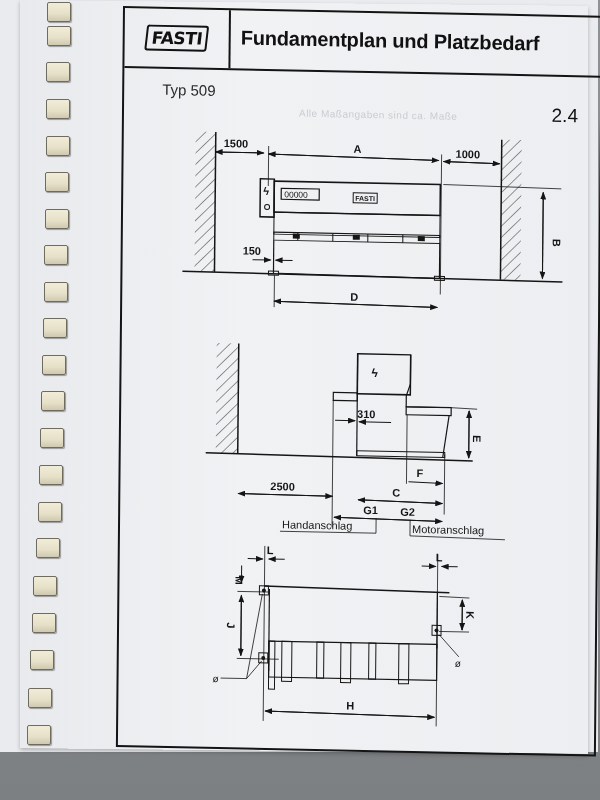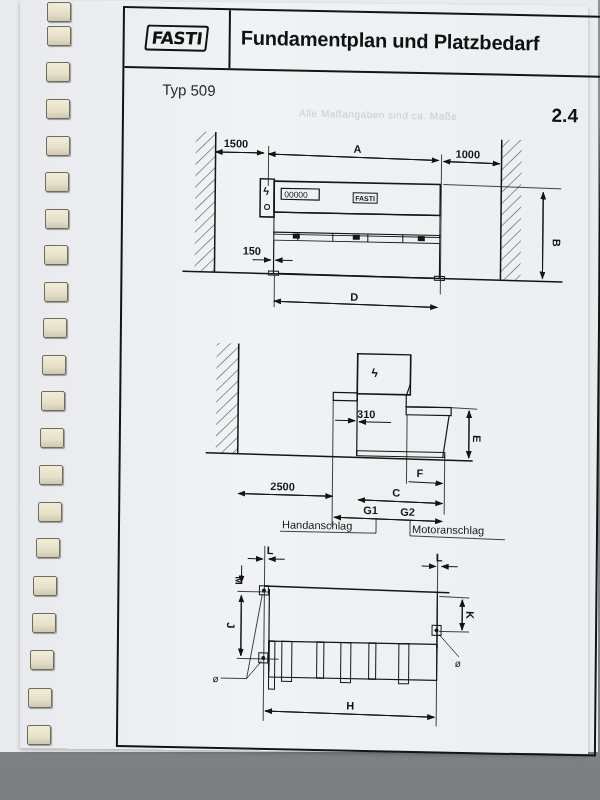--- a/index.html
+++ b/index.html
@@ -47,21 +47,21 @@
     transform: skewX(-6deg);
   }
   .title {
     position:absolute; left:116px; top:16px;
     font-weight:700; font-size:20px; color:#111; letter-spacing:-0.2px;
   }
   .typ {
     position:absolute; left:38px; top:72px; font-size:15px; color:#2a2a2a;
   }
   .section-no {
-    position:absolute; right:22px; top:88px; font-size:19px; font-weight:700; color:#111;text-align:right;
+    position:absolute; right:22px; top:88px; font-size:19px; font-weight:400; color:#111;text-align:right;
   }
   .ghost {
     position:absolute; left:175px; top:96px; font-size:10px; color:#c9ccd0; letter-spacing:0.5px;
   }
   svg.drawing { position:absolute; left:0; top:0; }
   .lbl { font-family: "Liberation Sans", sans-serif; font-weight:700; fill:#151515; }
   .lbl-n { font-family: "Liberation Sans", sans-serif; fill:#151515; }
 </style>
 </head>
 <body>

